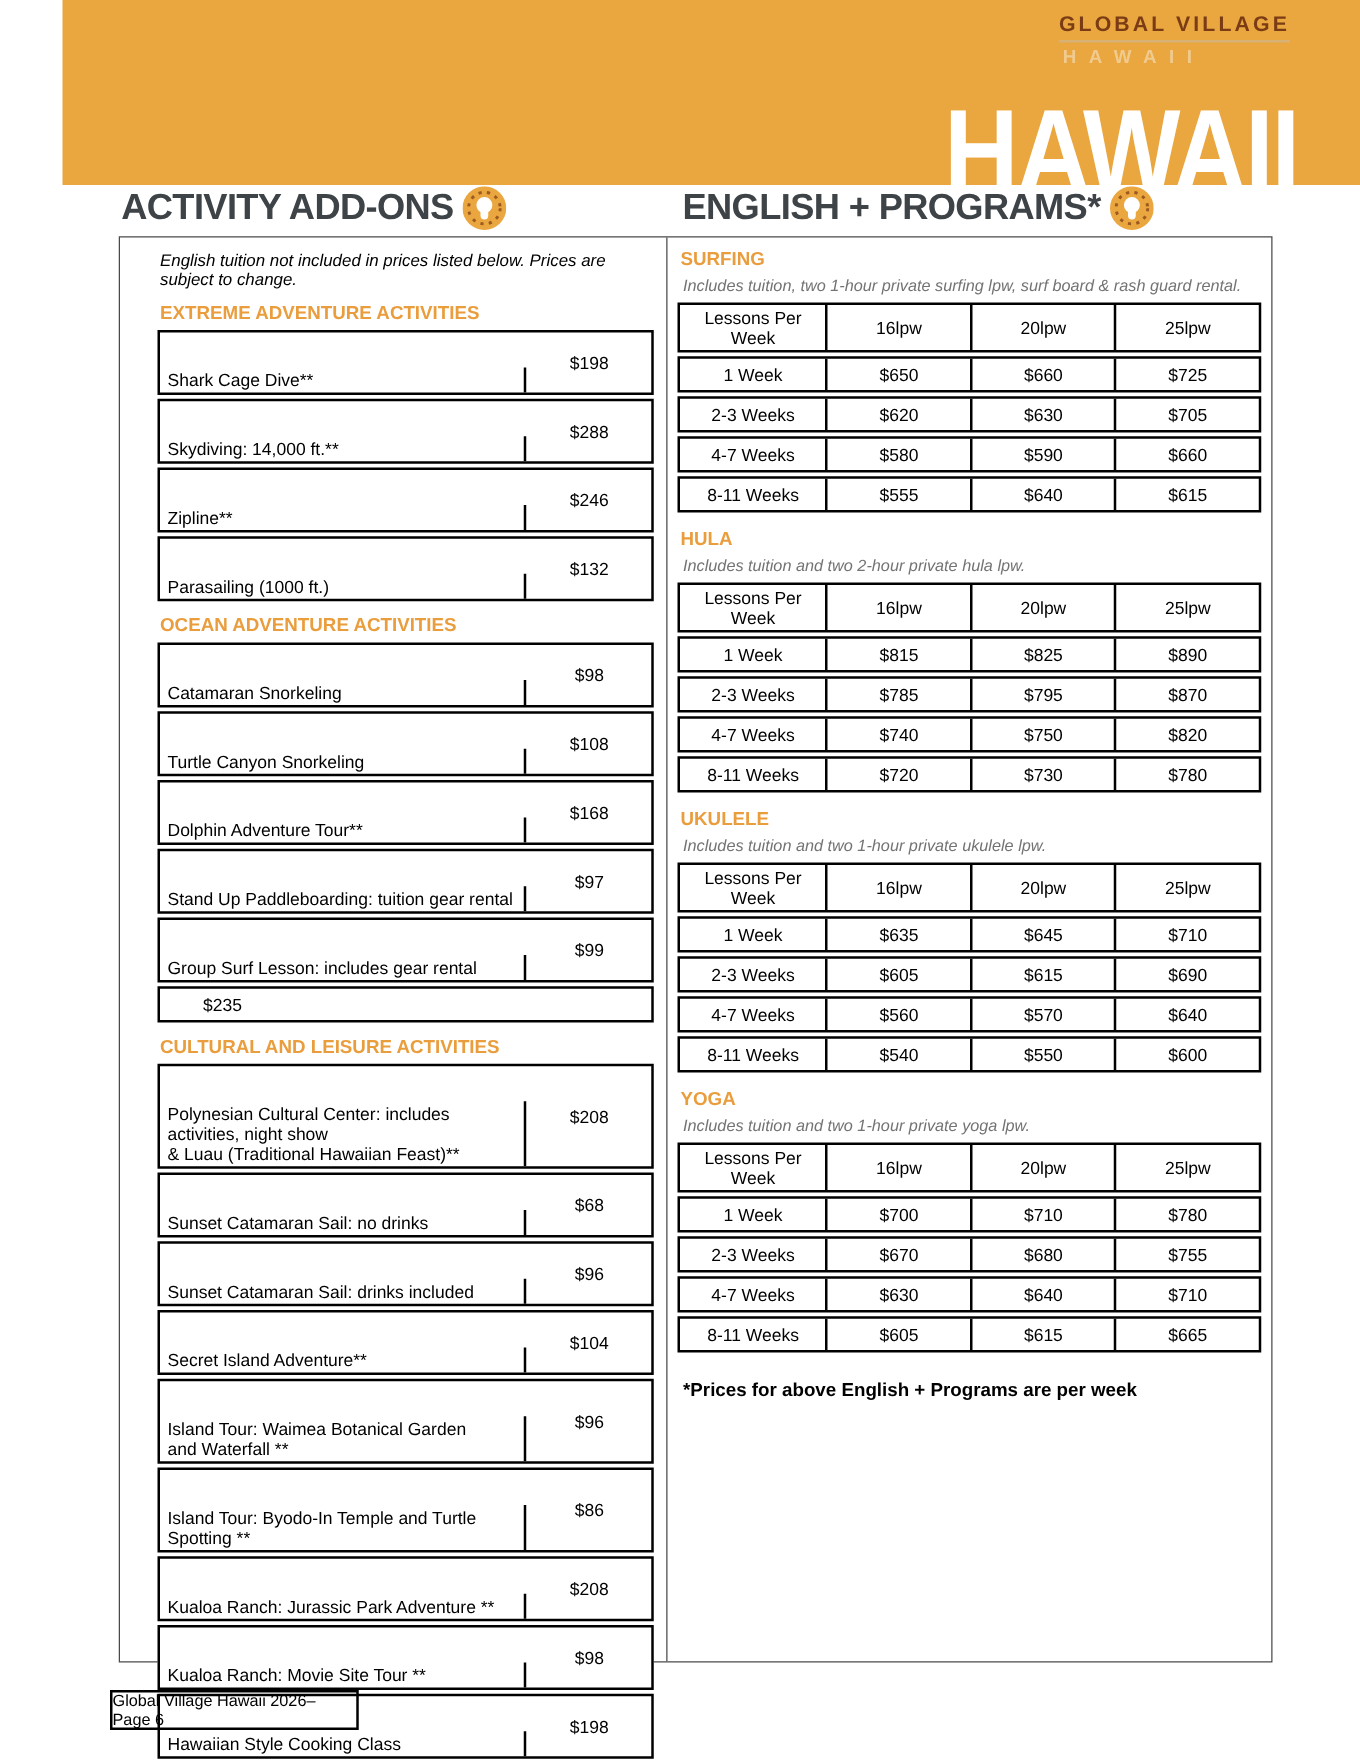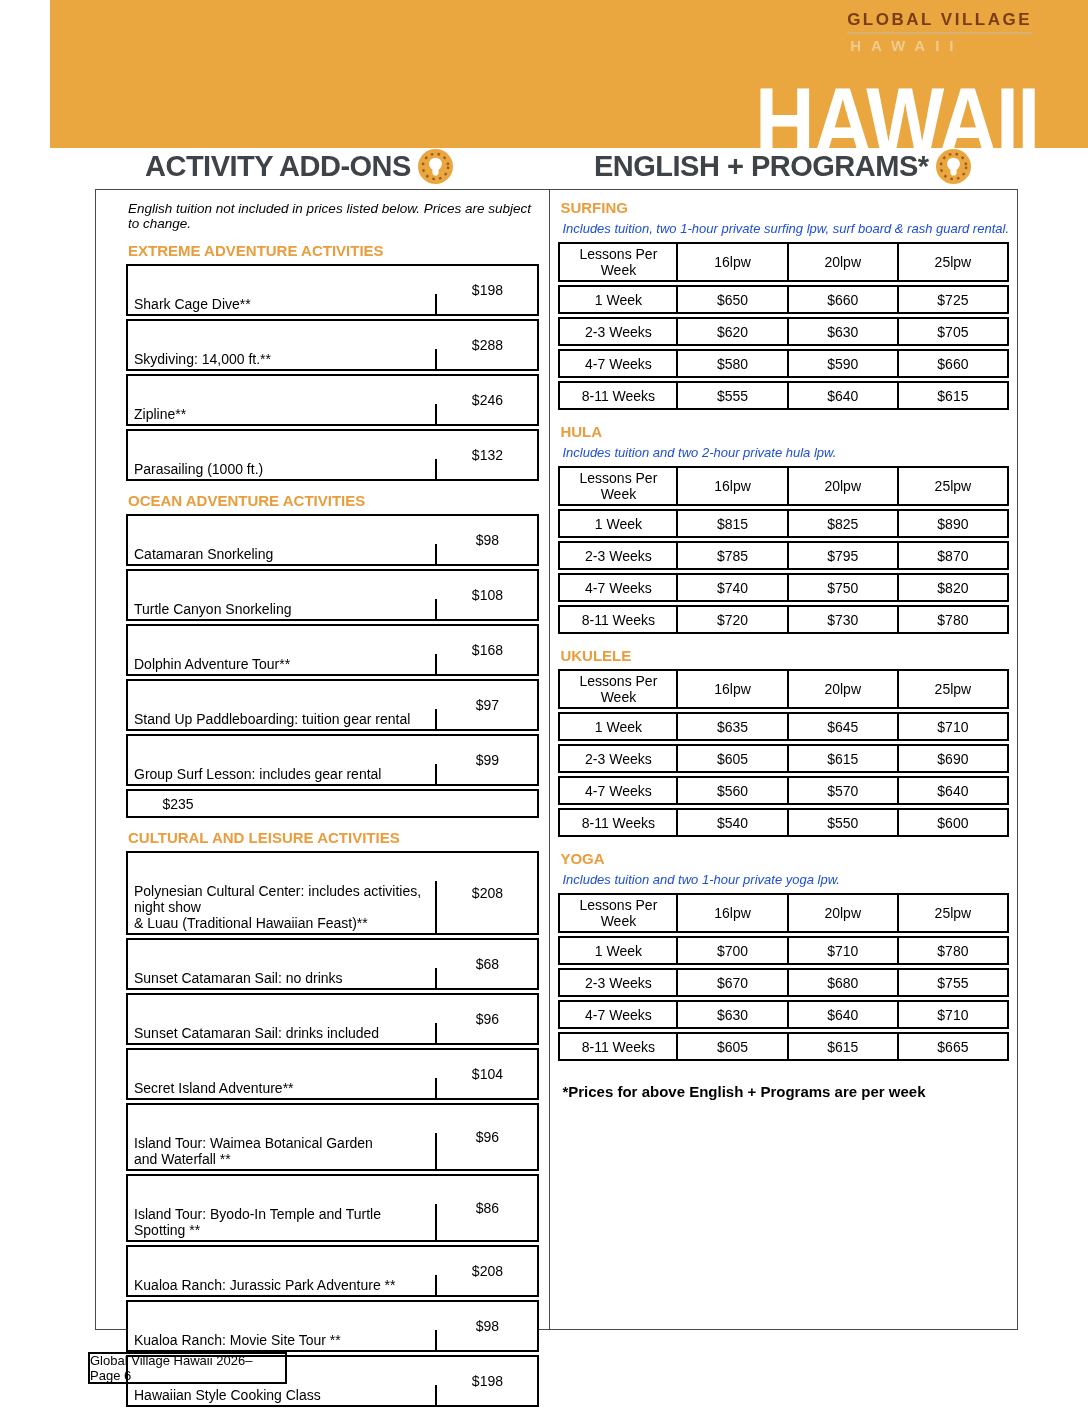--- a/index.html
+++ b/index.html
@@ -13,42 +13,42 @@
   .logo-top{font-size:17px;font-weight:600;letter-spacing:2.5px;
             color:var(--logo_brown,#7A3C15);white-space:nowrap;}
   .logo-rule{height:2px;background:#D8B275;margin:2px 0 3px 0;}
   .logo-bottom{font-size:15px;font-weight:bold;letter-spacing:10px;
                color:var(--logo_cream,#F0CB90);white-space:nowrap;padding-left:3px;}
   .banner-title{position:absolute;right:50px;bottom:-22px;font-size:96px;line-height:1;
                 font-weight:bold;color:#fff;letter-spacing:-2px;white-space:nowrap;
                 transform:scaleX(0.86);transform-origin:bottom right;}
 
   
-  .headings{position:absolute;top:149px;left:0;right:0;height:40px;margin-left:48px;}
+  .headings{position:absolute;top:149px;left:0;right:0;height:40px;}
   .hgroup{position:absolute;top:0;display:flex;align-items:center;gap:7px;}
   .hgroup.left{left:97px;}
   .hgroup.right{left:546px;}
   .hgroup .htxt{font-size:29px;font-weight:bold;color:var(--heading_dark,#3E4347);
                 letter-spacing:-0.5px;white-space:nowrap;}
   .bulb{width:35px;height:35px;flex:0 0 auto;}
 
   
   .content{position:absolute;left:95px;top:189px;width:901px;bottom:78px;
            border:1px solid #4a4a4a;display:flex;background:#fff;padding-left:20px;}
   .col{box-sizing:border-box;}
   .lc{width:445px;border-right:1px solid #4a4a4a;padding:8px 10px;}
   .rc{flex:1;padding:8px 8px;}
 
   .note{font-style:italic;font-size:13.5px;margin:3px 0 6px 2px;}
   .sec-title{font-size:15px;font-weight:bold;color:var(--heading_orange,#EA9D3C);
              margin:11px 0 5px 2px;letter-spacing:0px;white-space:nowrap;}
   .rc .sec-title{margin-top:13px;}
   .rc .sec:first-child .sec-title{margin-top:1px;}
   .lc .sec:first-of-type .sec-title{margin-top:8px;}
-  .sub{font-style:italic;font-size:13px;margin:0 0 6px 4px;color:#1d4ed8;white-space:nowrap;}
+  .sub{font-style:italic;font-size:13px;margin:0 16px 6px 4px;color:#737373;white-space:nowrap;}
 
   
   .tbl{width:100%;}
   .trow{display:flex;border:2px solid #000;margin-bottom:3px;min-height:25px;
         align-items:stretch;background:#fff;}
   .tcell{display:flex;align-items:center;font-size:14px;padding:2px 6px;
          box-sizing:border-box;border-right:2px solid #000;white-space:pre-line;}
   .tcell:last-child{border-right:0;}
   .tcell.c0{flex:1;justify-content:flex-start;text-align:left;margin-top:28px;}
   .tcell.cp{flex:0 0 100px;justify-content:center;text-align:center;}
@@ -272,20 +272,21 @@
               <div class="tcell ch">8-11 Weeks</div>
               <div class="tcell cc">$720</div>
               <div class="tcell cc">$730</div>
               <div class="tcell cc">$780</div>
             </div>
           </div>
       </div>
 
       <div class="sec">
         <div class="sec-title">UKULELE</div>
+        <div class="sub">Includes tuition and two 1-hour private ukulele lpw.</div>
         <div class="tbl">
             <div class="trow thead">
               <div class="tcell ch">Lessons Per Week</div>
               <div class="tcell cc">16lpw</div>
               <div class="tcell cc">20lpw</div>
               <div class="tcell cc">25lpw</div>
             </div>
             <div class="trow">
               <div class="tcell ch">1 Week</div>
               <div class="tcell cc">$635</div>

